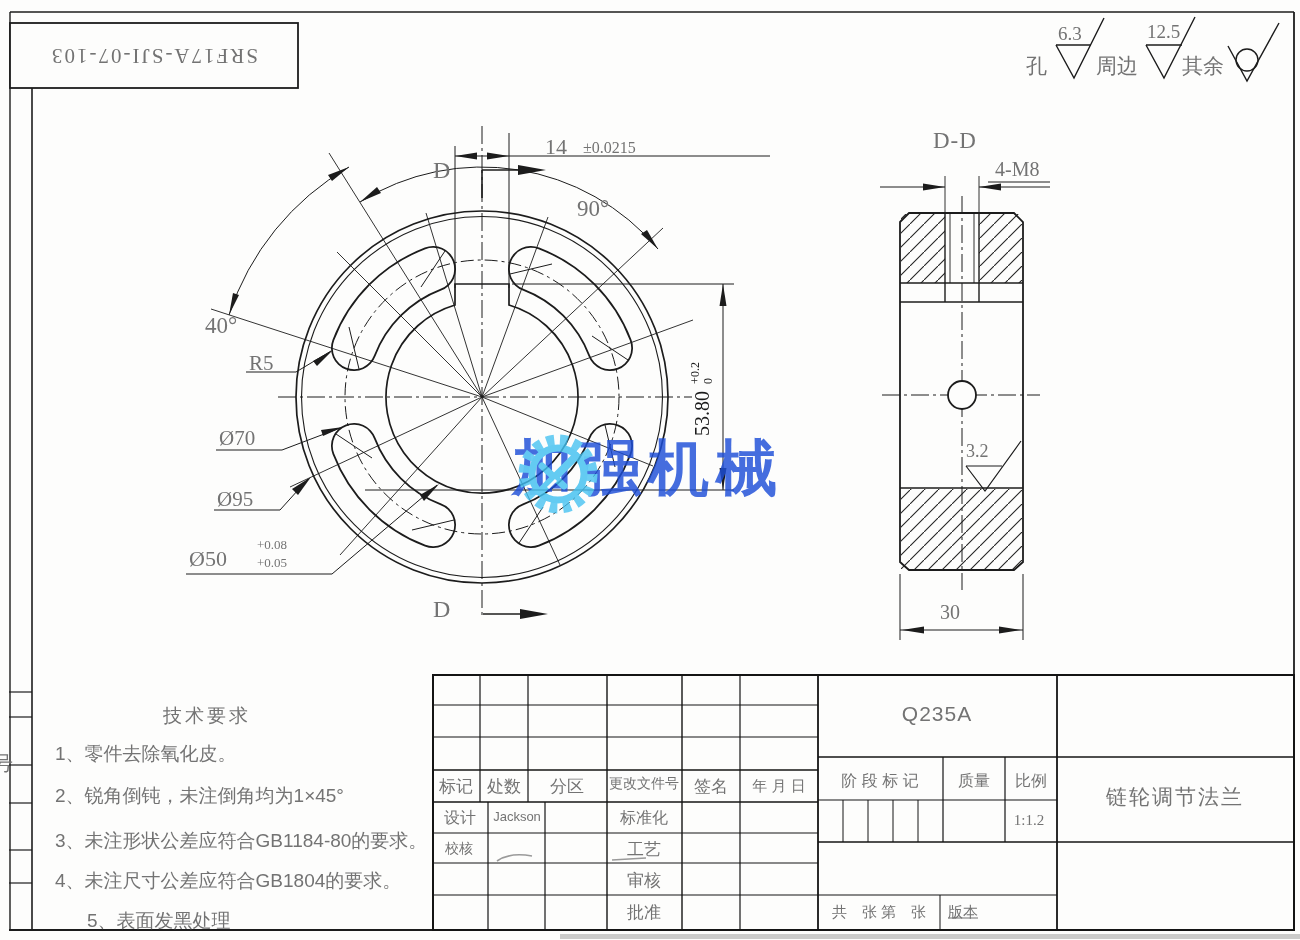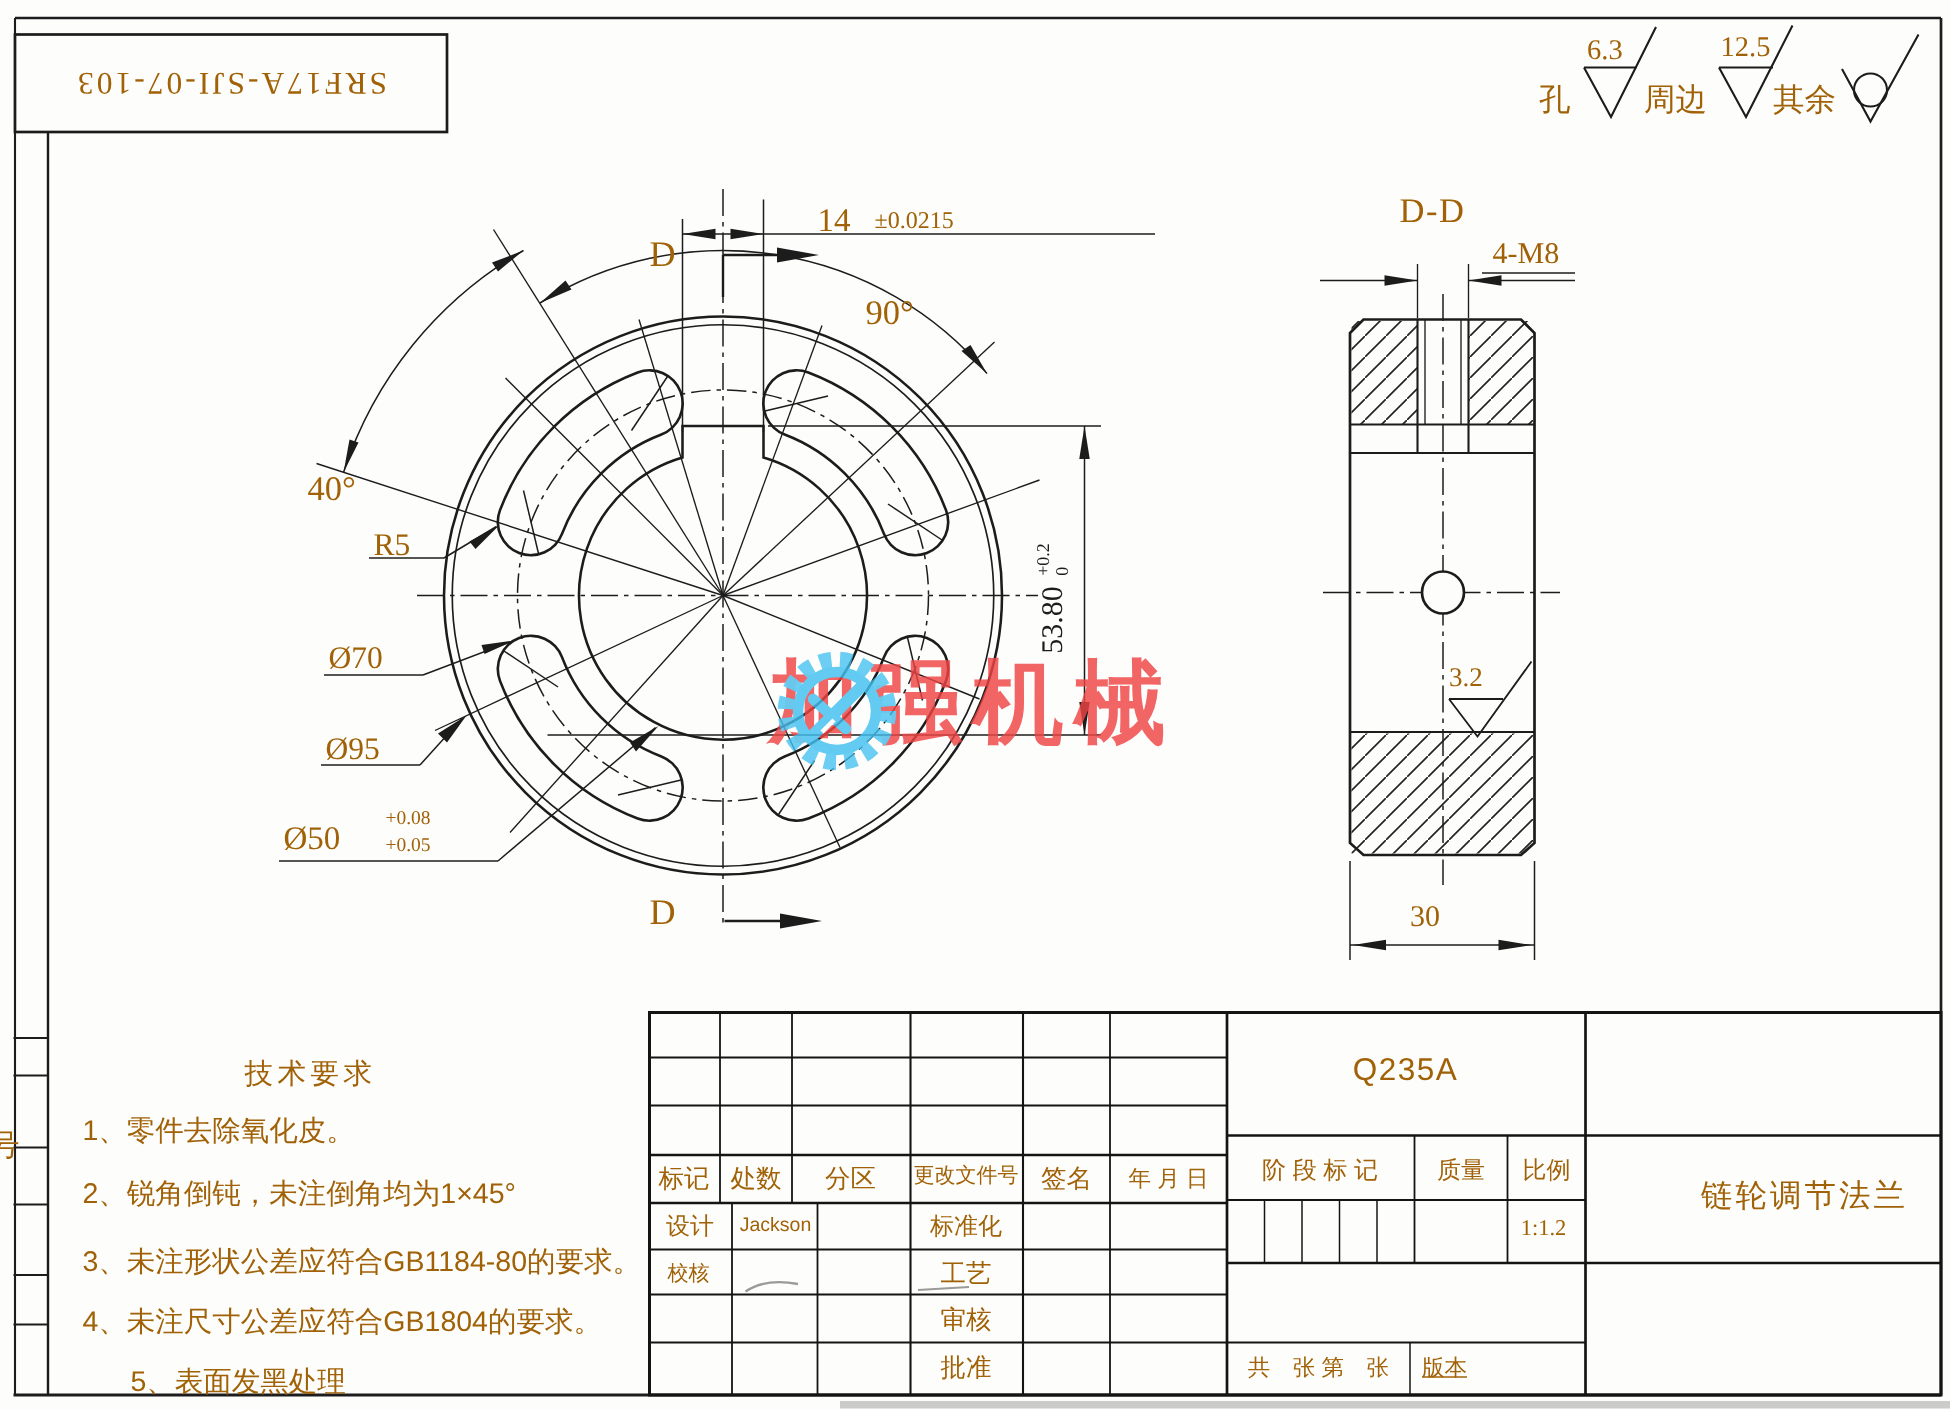--- a/index.html
+++ b/index.html
@@ -1,28 +1,28 @@
 <!DOCTYPE html>
 <html><head>
 <meta charset="utf-8">
 <style>
   html,body{margin:0;padding:0;}
   body{width:1300px;height:940px;position:relative;background:#fdfdfc;overflow:hidden;
        font-family:"Liberation Sans",sans-serif;color:#1c1c1c;}
   svg{position:absolute;left:0;top:0;}
-  .lbl{position:absolute;white-space:nowrap;color:#a16207;}
+  .lbl{position:absolute;white-space:nowrap;color:#737373;}
   .dim{font-family:"Liberation Serif",serif;}
   .ctr{transform:translate(-50%,-50%);}
   .tolstack{display:inline-flex;flex-direction:column;line-height:1.05;}
   .rot180{transform:translate(-50%,-50%) rotate(180deg);}
   .dim53{position:absolute;left:617px;top:378px;width:170px;height:42px;
          transform:rotate(-90deg);display:flex;align-items:center;justify-content:center;gap:7px;}
   .watermark{position:absolute;left:512px;top:428px;display:flex;align-items:center;gap:14px;
              opacity:.82;pointer-events:none;}
-  .wm-text{font-size:61px;font-weight:bold;color:#ef4444;letter-spacing:7px;
+  .wm-text{font-size:61px;font-weight:bold;color:#1d4ed8;letter-spacing:7px;
            font-family:"Liberation Sans",sans-serif;}
   .scan-smudge{position:absolute;left:560px;top:934px;width:740px;height:5px;background:#8f8f8f;opacity:.45;}
 </style>
 </head>
 <body>
 
 <svg width="1300" height="940" viewBox="0 0 1300 940">
   <defs>
     <pattern id="hatch" patternUnits="userSpaceOnUse" width="14" height="14">
       <line x1="0" y1="14" x2="14" y2="0" stroke="#222" stroke-width="1.1"></line>
@@ -298,21 +298,21 @@
 <div class="lbl ctr" style="left:644px;top:818px;font-size:16px;">标准化</div>
 <div class="lbl ctr" style="left:459px;top:849px;font-size:14px;">校核</div>
 <div class="lbl ctr" style="left:644px;top:849px;font-size:17px;">工艺</div>
 <div class="lbl ctr" style="left:644px;top:880px;font-size:17px;">审核</div>
 <div class="lbl ctr" style="left:644px;top:912px;font-size:17px;">批准</div>
 <div class="lbl ctr" style="left:937px;top:714px;font-size:21px;letter-spacing:1px;">Q235A</div>
 <div class="lbl ctr" style="left:880px;top:781px;font-size:16px;">阶 段 标 记</div>
 <div class="lbl ctr" style="left:974px;top:781px;font-size:16px;">质量</div>
 <div class="lbl ctr" style="left:1031px;top:781px;font-size:16px;">比例</div>
 <div class="lbl ctr dim" style="left:1029px;top:820px;font-size:15px;">1:1.2</div>
-<div class="lbl ctr" style="left:1175px;top:797px;font-size:21px;letter-spacing:2px;margin-left:28px;">链轮调节法兰</div>
+<div class="lbl ctr" style="left:1175px;top:797px;font-size:21px;letter-spacing:2px;">链轮调节法兰</div>
 <div class="lbl ctr" style="left:879px;top:912px;font-size:15px;">共　张 第　张</div>
 <div class="lbl ctr" style="left:963px;top:912px;font-size:15px;text-decoration:underline;">版本</div>
 
 <div class="watermark">
   <svg width="92" height="92" viewBox="0 0 92 92">
     <circle cx="46" cy="46" r="33" fill="none" stroke="#42c1f1" stroke-width="13" stroke-dasharray="7.5 5.6" opacity="0.95"></circle>
     <circle cx="46" cy="46" r="26" fill="none" stroke="#42c1f1" stroke-width="7"></circle>
     <line x1="28" y1="64" x2="64" y2="28" stroke="#42c1f1" stroke-width="8" stroke-linecap="round"></line>
     <line x1="30" y1="38" x2="52" y2="58" stroke="#42c1f1" stroke-width="7" stroke-linecap="round"></line>
     <line x1="36" y1="60" x2="44" y2="52" stroke="#fdfdfc" stroke-width="3"></line>

